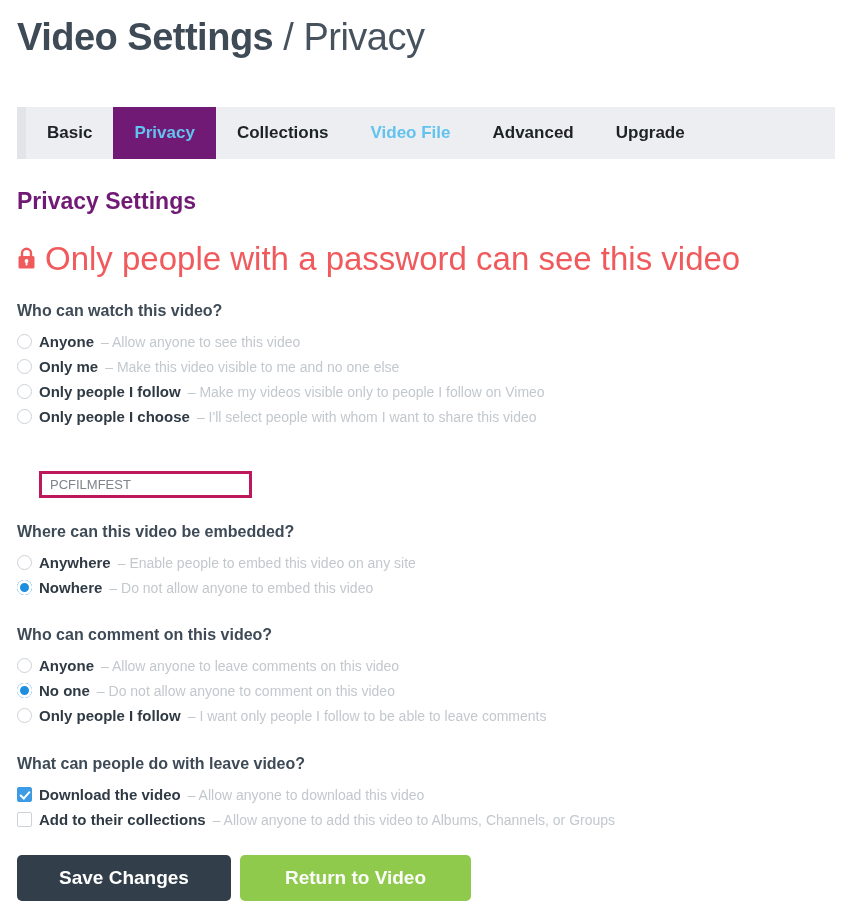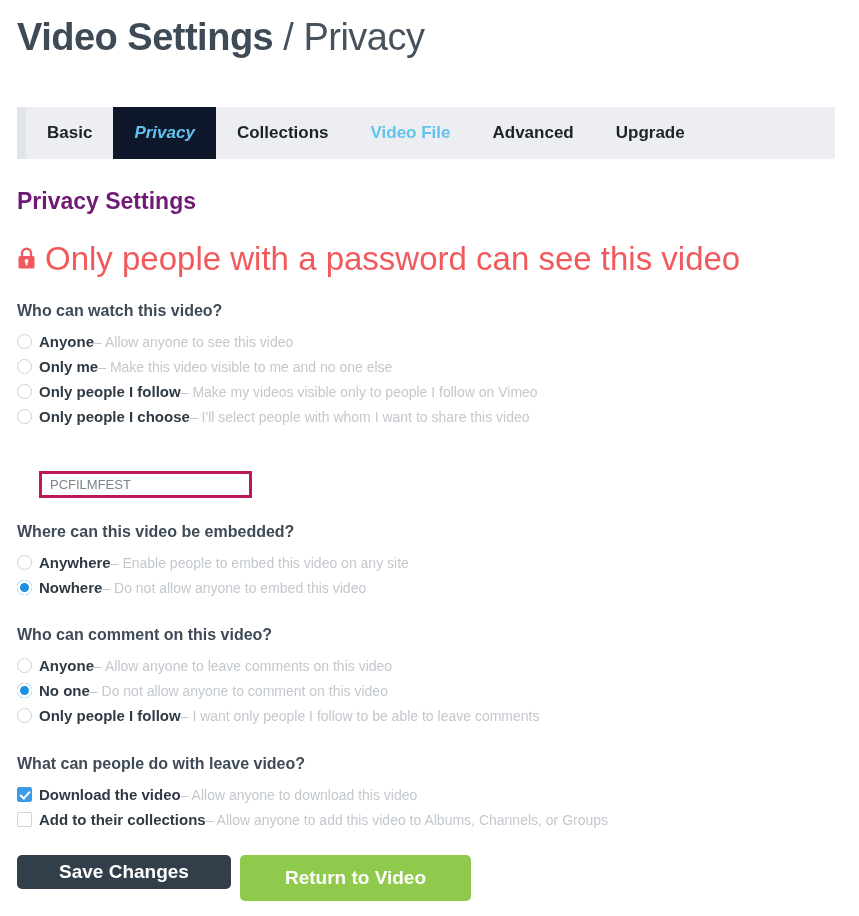--- a/index.html
+++ b/index.html
@@ -31,21 +31,21 @@
   }
   .tab-edge { width: 9px; background: #e1e4e8; flex: 0 0 9px; }
   .tab {
     display: flex; align-items: center;
     padding: 0 21px;
     font-size: 17px; font-weight: bold;
     color: #1d2227;
     white-space: nowrap;
     cursor: pointer;
   }
-  .tab.active { background: #0f172a; color: #62c3ef; font-style: italic; }
+  .tab.active { background: #701a75; color: #62c3ef; }
   .tab.link { color: #62c3ef; }
 
   
   .section-title {
     position: absolute; left: 17px;
     font-size: 23px; font-weight: bold; color: #701a75;
     white-space: nowrap;
   }
   #privacy-settings-heading { top: 188px; }
 
@@ -69,20 +69,21 @@
     height: 25px;
     white-space: nowrap;
     cursor: pointer;
   }
   .opt-label {
     font-size: 15px; font-weight: bold; color: #2f3a44;
     margin-left: 7px;
   }
   .opt-desc {
     font-size: 14px; color: #c3c8cd; font-weight: normal;
+    margin-left: 7px;
   }
 
   
   .radio {
     flex: 0 0 15px; width: 15px; height: 15px;
     border-radius: 50%;
     border: 1px solid #cdd2d7;
     background: #ffffff;
     display: inline-block; position: relative;
   }
@@ -130,21 +131,21 @@
     display: flex; align-items: center; justify-content: center;
     border-radius: 5px;
     font-size: 19px; font-weight: bold;
     color: #ffffff;
     cursor: pointer;
     white-space: nowrap;
     border: none;
     font-family: "Liberation Sans", sans-serif;
   }
   #save-changes-button {
-    left: 17px; top: 855px; width: 214px; height: 34px;
+    left: 17px; top: 855px; width: 214px; height: 46px;
     background: #323f4b;
   }
   #return-to-video-button {
     left: 240px; top: 855px; width: 231px; height: 46px;
     background: #8dc63f;
     background: #8fca4d;
     color: #fcfdfb;
   }
 </style>
 </head>

